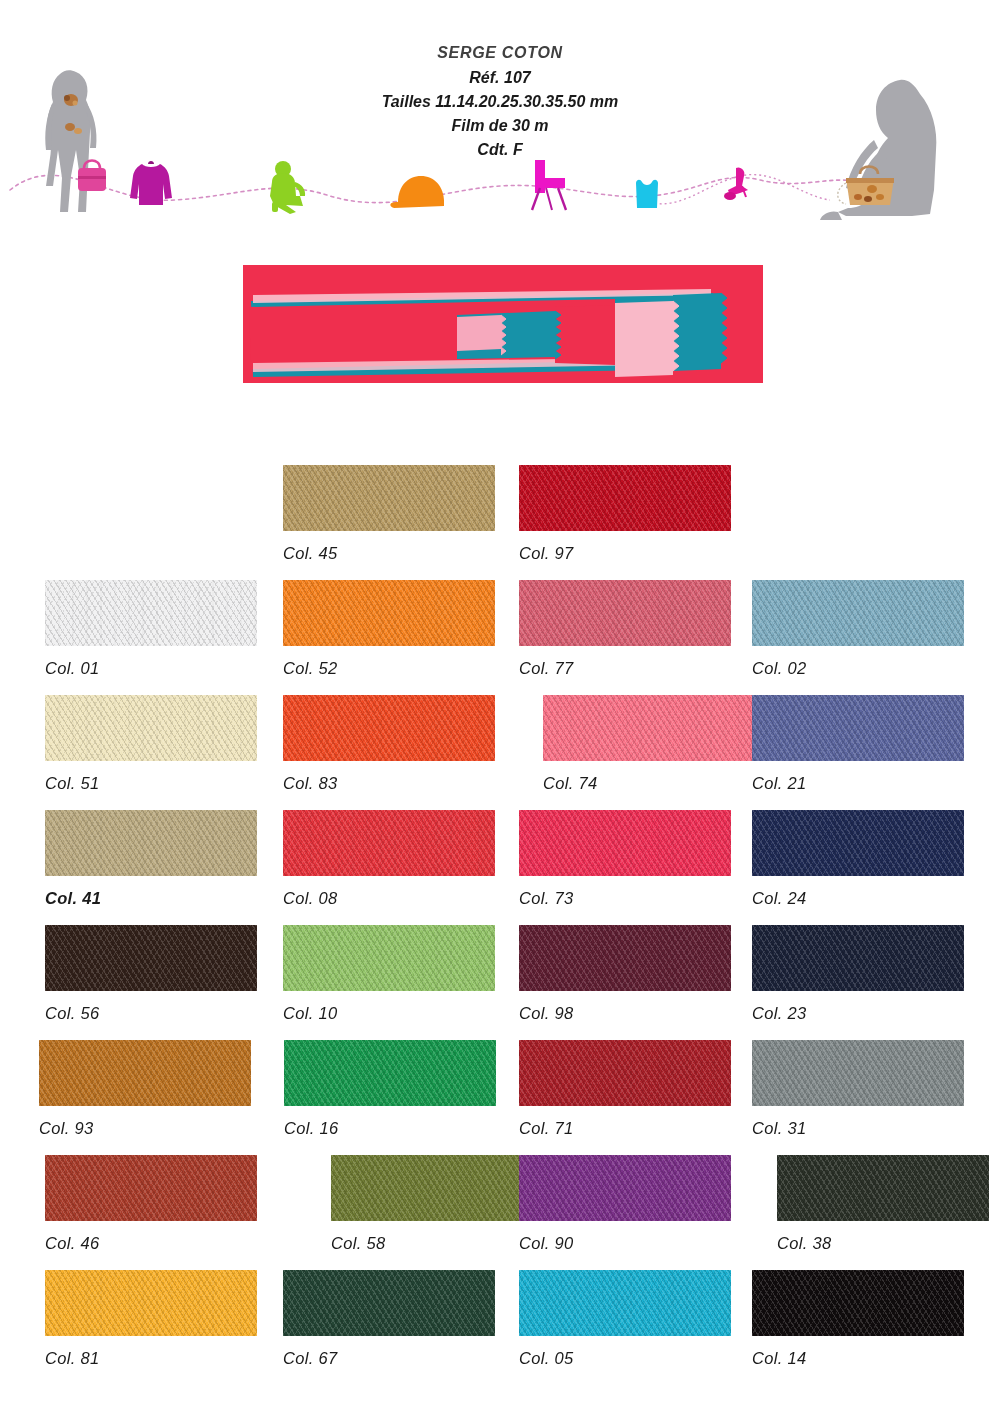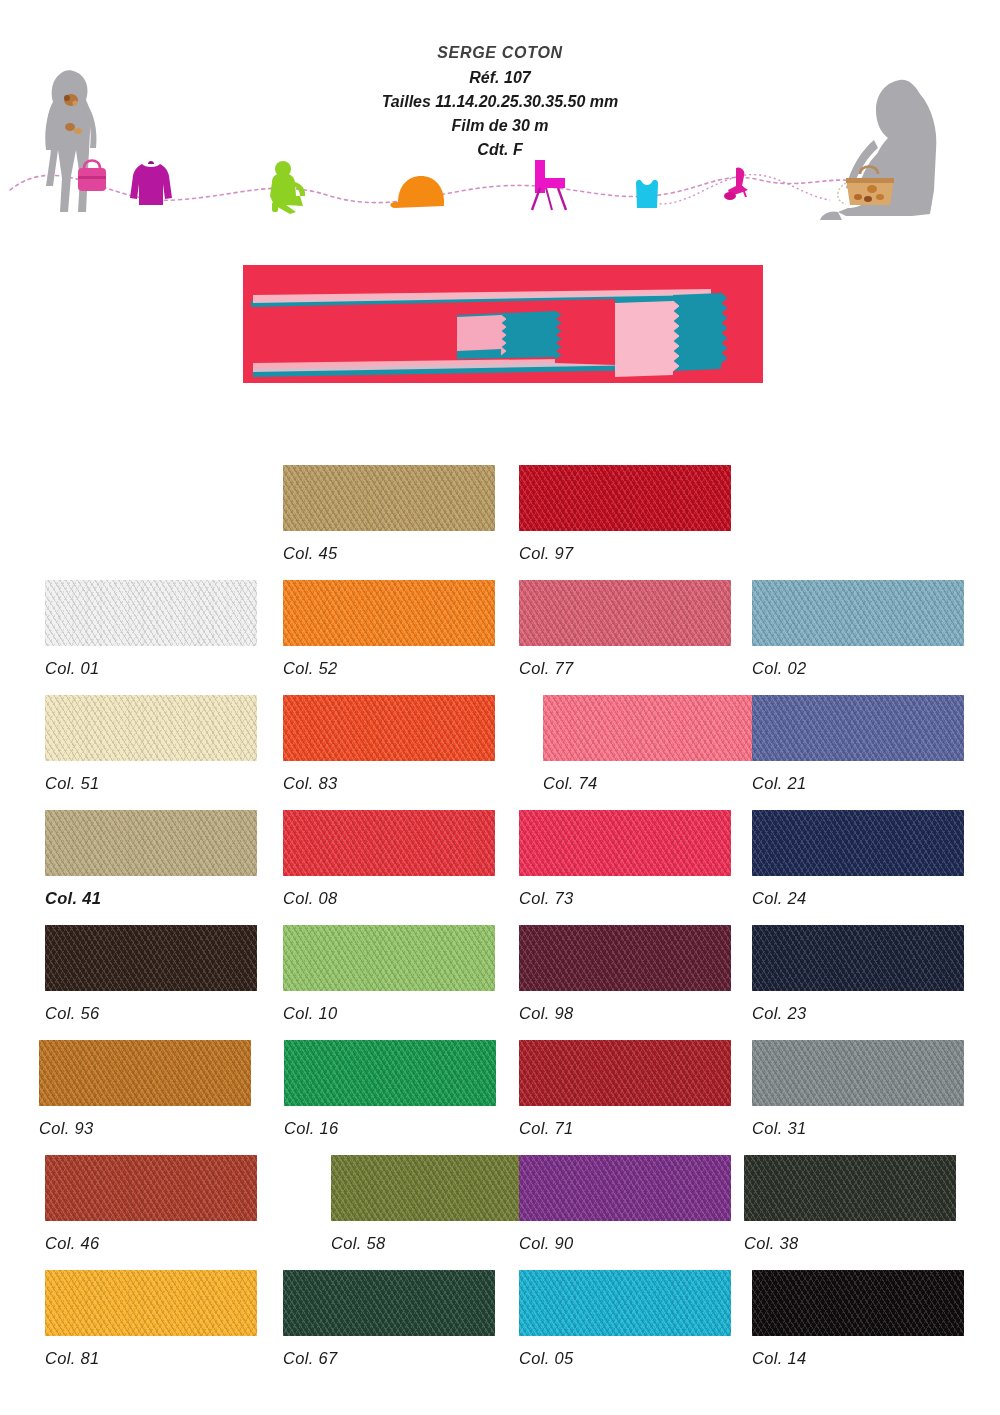--- a/index.html
+++ b/index.html
@@ -448,21 +448,21 @@
         </div>
         <div class="swatch-label">Col. 58</div>
       </div>
       <div class="swatch-cell" style="left: 519px;">
         <div class="swatch-chip" style="background: rgb(122, 48, 136);">
           <div class="weave"></div>
           <div class="chev"></div>
         </div>
         <div class="swatch-label">Col. 90</div>
       </div>
-      <div class="swatch-cell" style="left: 744px;">
+      <div class="swatch-cell" style="left: 777px;">
         <div class="swatch-chip" style="background: rgb(43, 49, 40);">
           <div class="weave"></div>
           <div class="chev"></div>
         </div>
         <div class="swatch-label">Col. 38</div>
       </div>
     </div>
     <div class="swatch-row">
       <div class="swatch-cell" style="left: 45px;">
         <div class="swatch-chip" style="background: rgb(248, 177, 44);">

